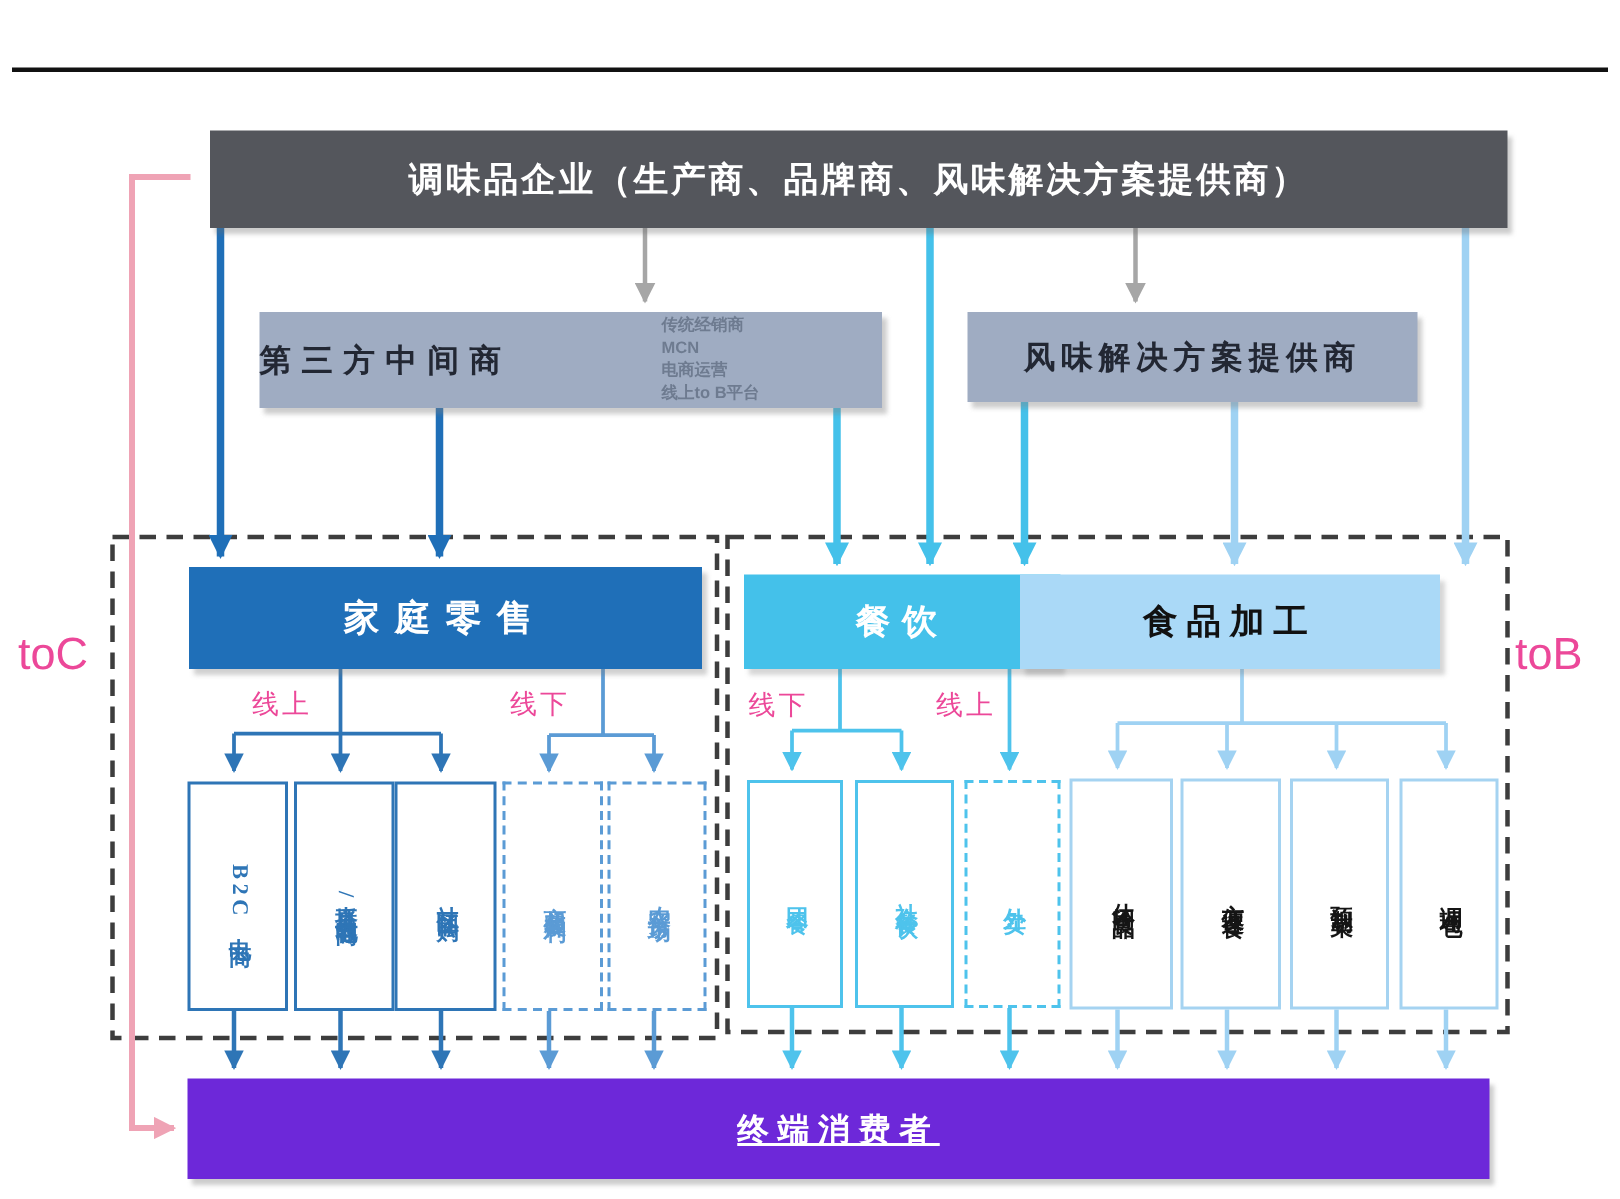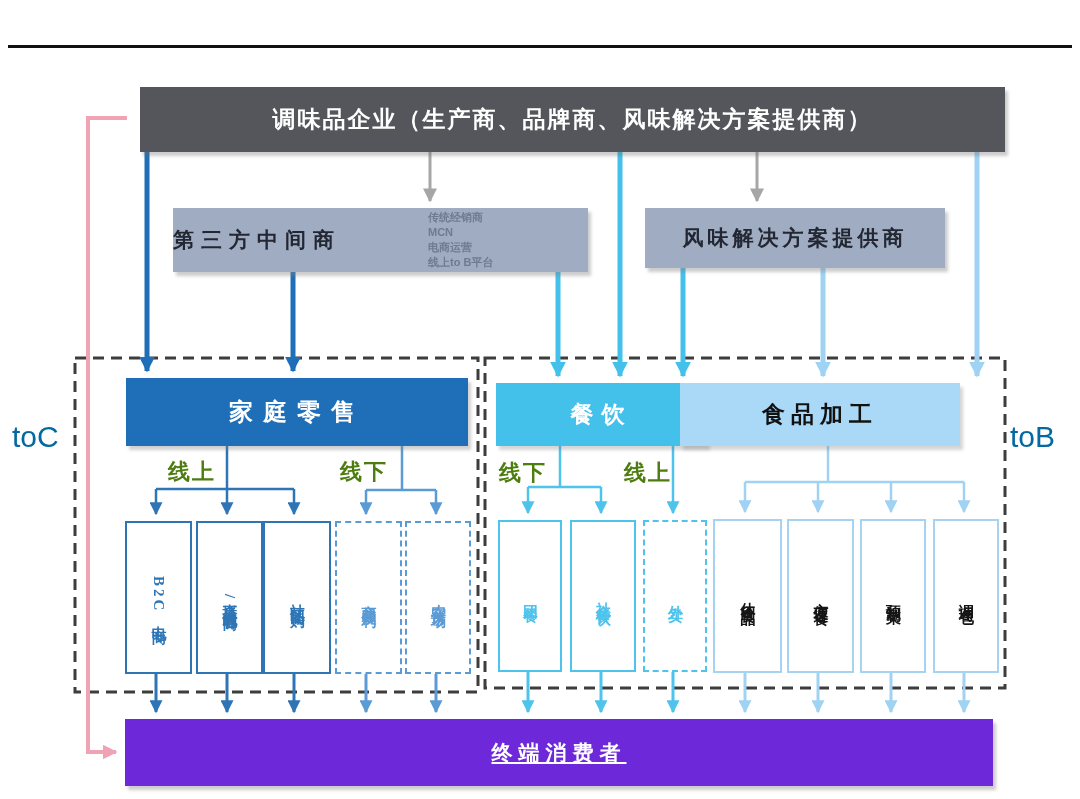--- a/index.html
+++ b/index.html
@@ -14,35 +14,35 @@
   #title-rule{left:8px;top:45px;width:1064px;height:3px;background:#111;z-index:2;}
 
   .grayfill{background:#54565C;color:#ffffff;font-weight:bold;
             box-shadow:3px 4px 3px rgba(110,110,110,.35);}
   #top-box{left:140px;top:87px;width:865px;height:65px;font-size:23px;letter-spacing:2px;}
 
   .steelfill{background:#9FACC2;color:#222733;box-shadow:3px 4px 3px rgba(130,130,130,.4);}
   #middlemen-box{left:173px;top:208px;width:415px;height:64px;justify-content:flex-start;}
   #middlemen-box .main{flex:0 0 255px;text-align:left;font-size:21px;font-weight:bold;letter-spacing:7px;}
   #middlemen-box .mini{font-family:"Liberation Sans",sans-serif;font-size:11px;line-height:1.35;
-                       color:#6E7B90;font-weight:bold;}
+                       color:#6E7B90;font-weight:bold;margin-left:13px;}
   #flavor-box{left:645px;top:208px;width:300px;height:60px;font-size:21px;font-weight:bold;letter-spacing:4px;}
 
-  #toc-label,#tob-label{font-family:"Liberation Sans",sans-serif;font-size:30px;color:#0369a1;z-index:2;}
+  #toc-label,#tob-label{font-family:"Liberation Sans",sans-serif;font-size:30px;color:#ec4899;z-index:2;}
   #toc-label{left:12px;top:420px;}
   #tob-label{left:1010px;top:420px;}
 
   #home-retail-header{left:126px;top:378px;width:342px;height:68px;background:#1F6FB8;color:#fff;
       font-size:24px;font-weight:bold;letter-spacing:10px;box-shadow:3px 4px 3px rgba(120,120,120,.35);}
   #catering-header{left:496px;top:383px;width:211px;height:63px;background:#44C1EA;color:#fff;
       font-size:23px;font-weight:bold;letter-spacing:8px;box-shadow:3px 4px 3px rgba(120,120,120,.3);}
   #food-header{left:680px;top:383px;width:280px;height:63px;background:#AAD9F7;color:#111;
       font-size:23px;font-weight:bold;letter-spacing:6px;box-shadow:3px 4px 3px rgba(120,120,120,.3);}
 
-  .branch-label{position:absolute;z-index:2;font-size:22px;font-weight:bold;color:#4d7c0f;letter-spacing:2px;}
+  .branch-label{position:absolute;z-index:2;font-size:18px;font-weight:normal;color:#ec4899;letter-spacing:2px;}
 
   .vbox{position:absolute;z-index:2;background:#fff;display:flex;align-items:center;justify-content:center;
         writing-mode:vertical-rl;text-orientation:mixed;font-weight:bold;font-size:15px;letter-spacing:3px;}
   .vb-dk  {border:2px solid #2E75B6;color:#2E75B6;}
   .vb-dkd {border:2px dashed #5B9BD5;color:#5B9BD5;}
   .vb-cy  {border:2px solid #4EC3EC;color:#4EC3EC;}
   .vb-cyd {border:2px dashed #4EC3EC;color:#4EC3EC;}
   .vb-lt  {border:2px solid #A5D3F1;color:#151515;}
 
   #consumer-box{left:125px;top:719px;width:868px;height:67px;font-size:21px;letter-spacing:6px;}

